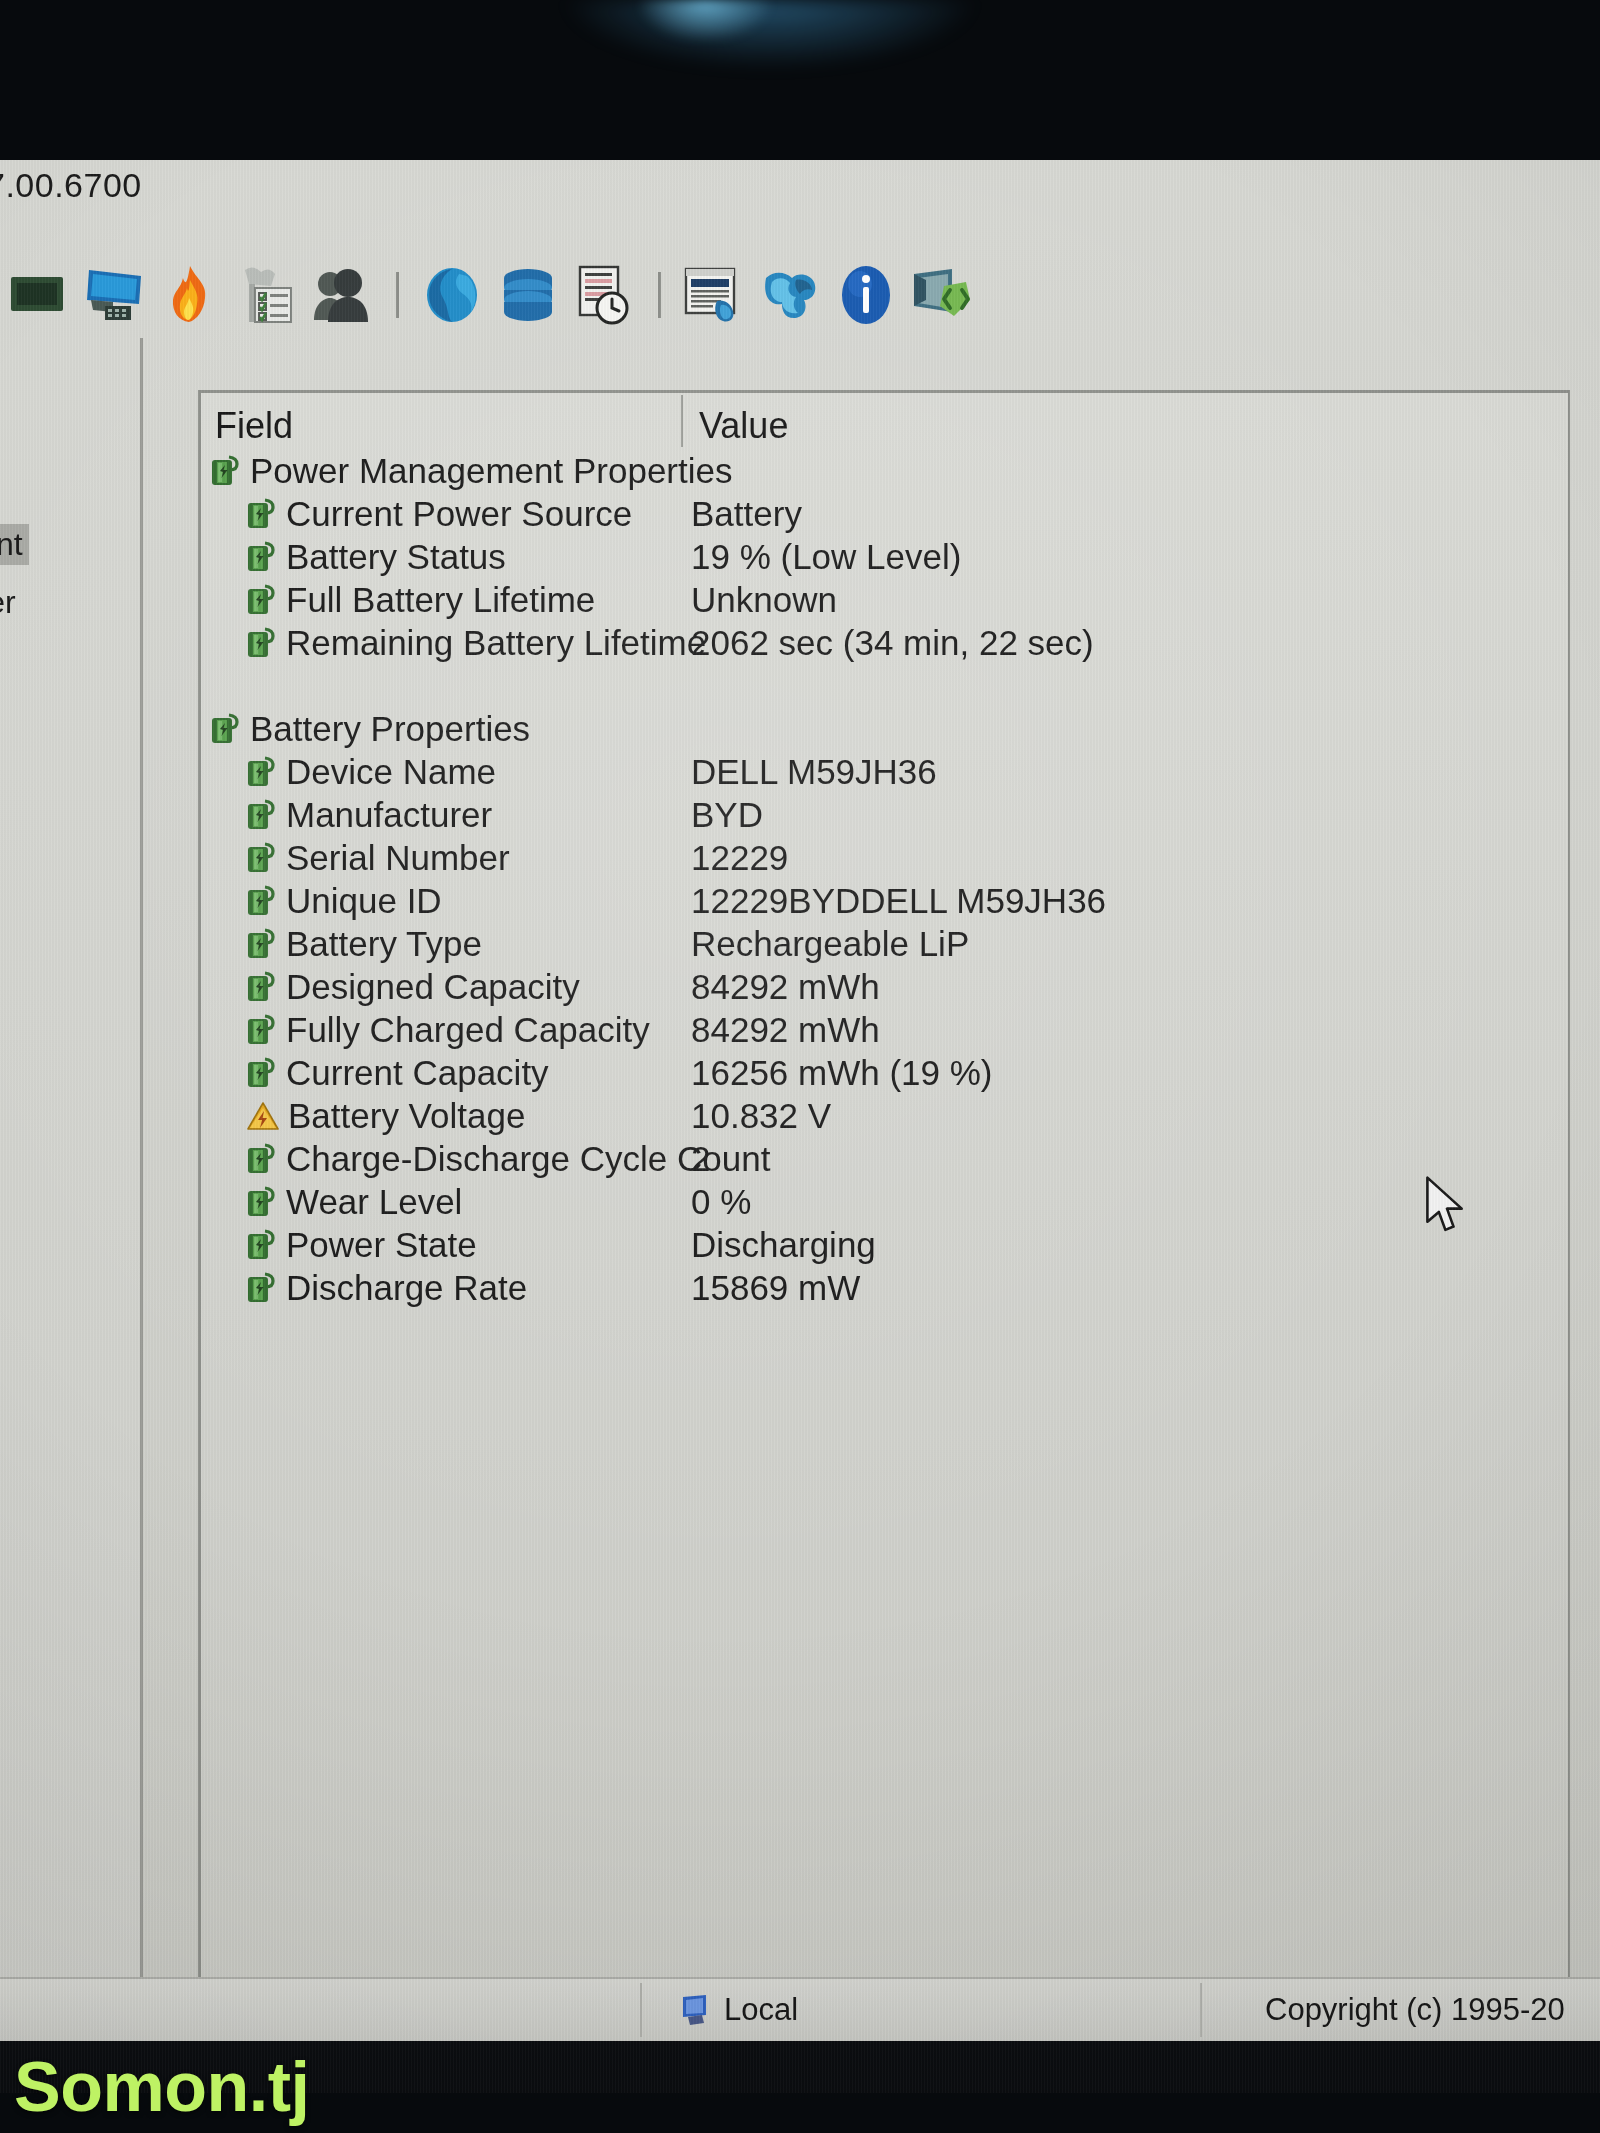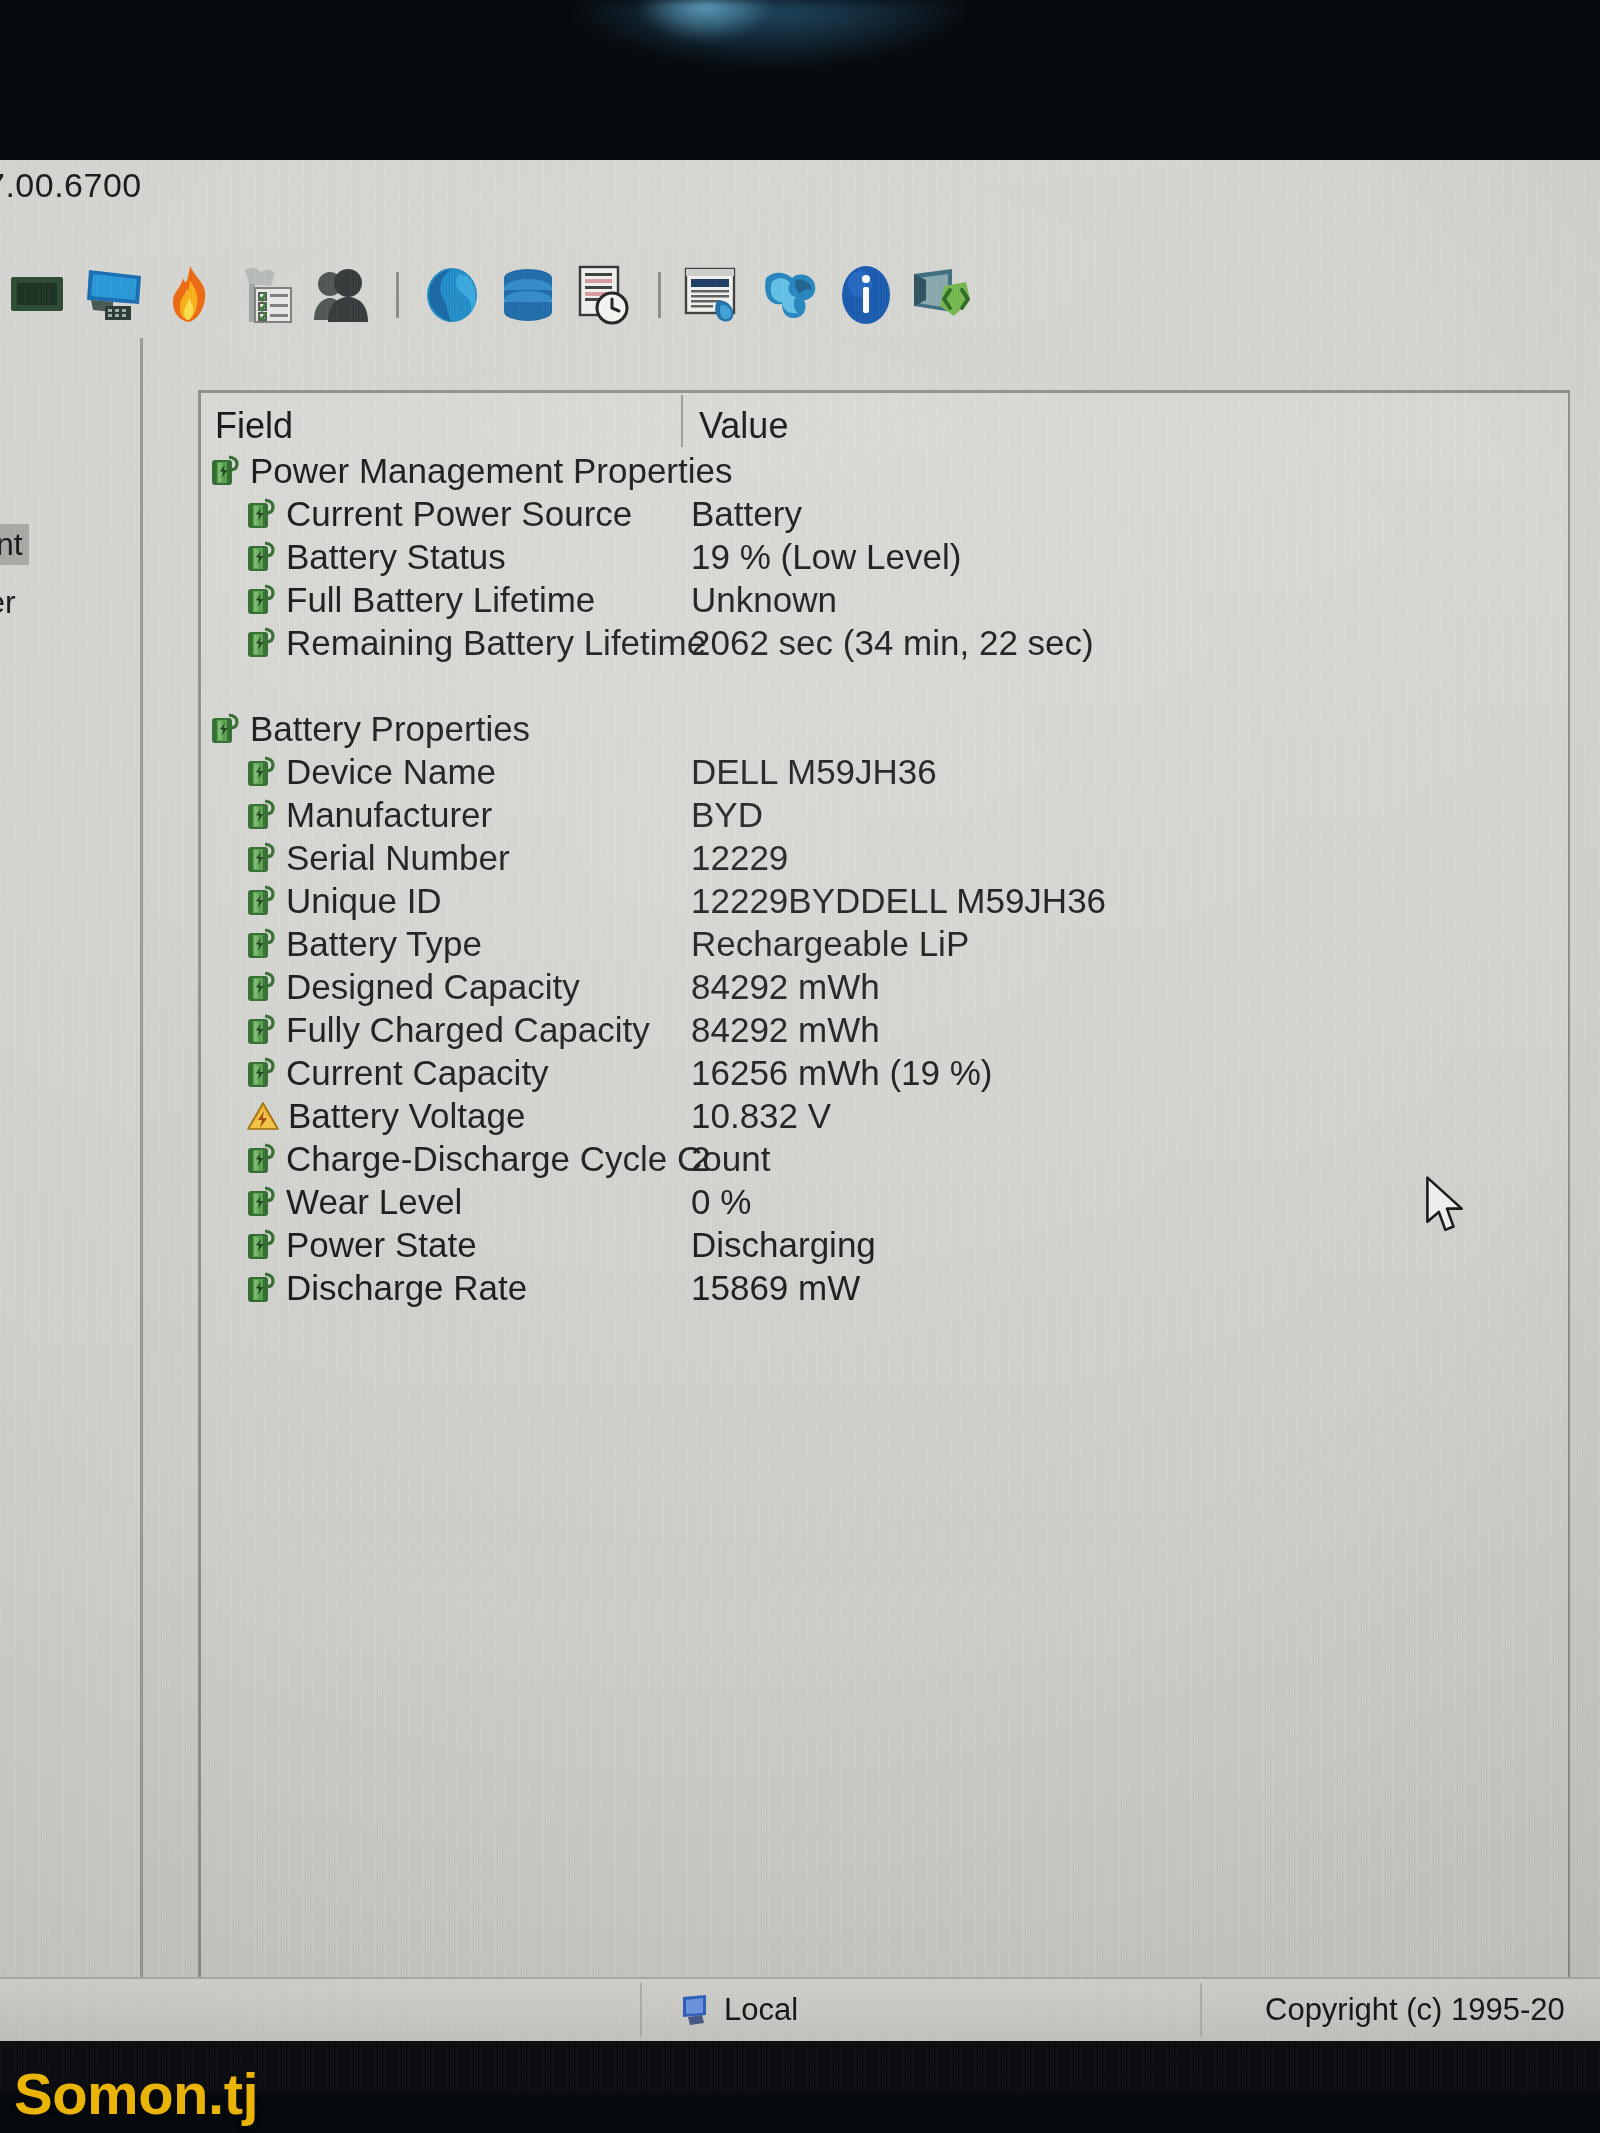--- a/index.html
+++ b/index.html
@@ -262,23 +262,23 @@
     top: 1016px;
     width: 46px;
     height: 62px;
   }
 
   
   .watermark {
     position: absolute;
     left: 14px;
     bottom: 6px;
-    font-size: 58px;
+    font-size: 70px;
     font-weight: bold;
-    color: #eab308;
+    color: #bef264;
     letter-spacing: -0.5px;
     text-shadow: 0 2px 5px rgba(0,0,0,.55);
   }
 </style>
 </head>
 <body>
 
 <div id="photo">
   <div class="bezel-glow"></div>
   <div class="bezel-glow2"></div>

